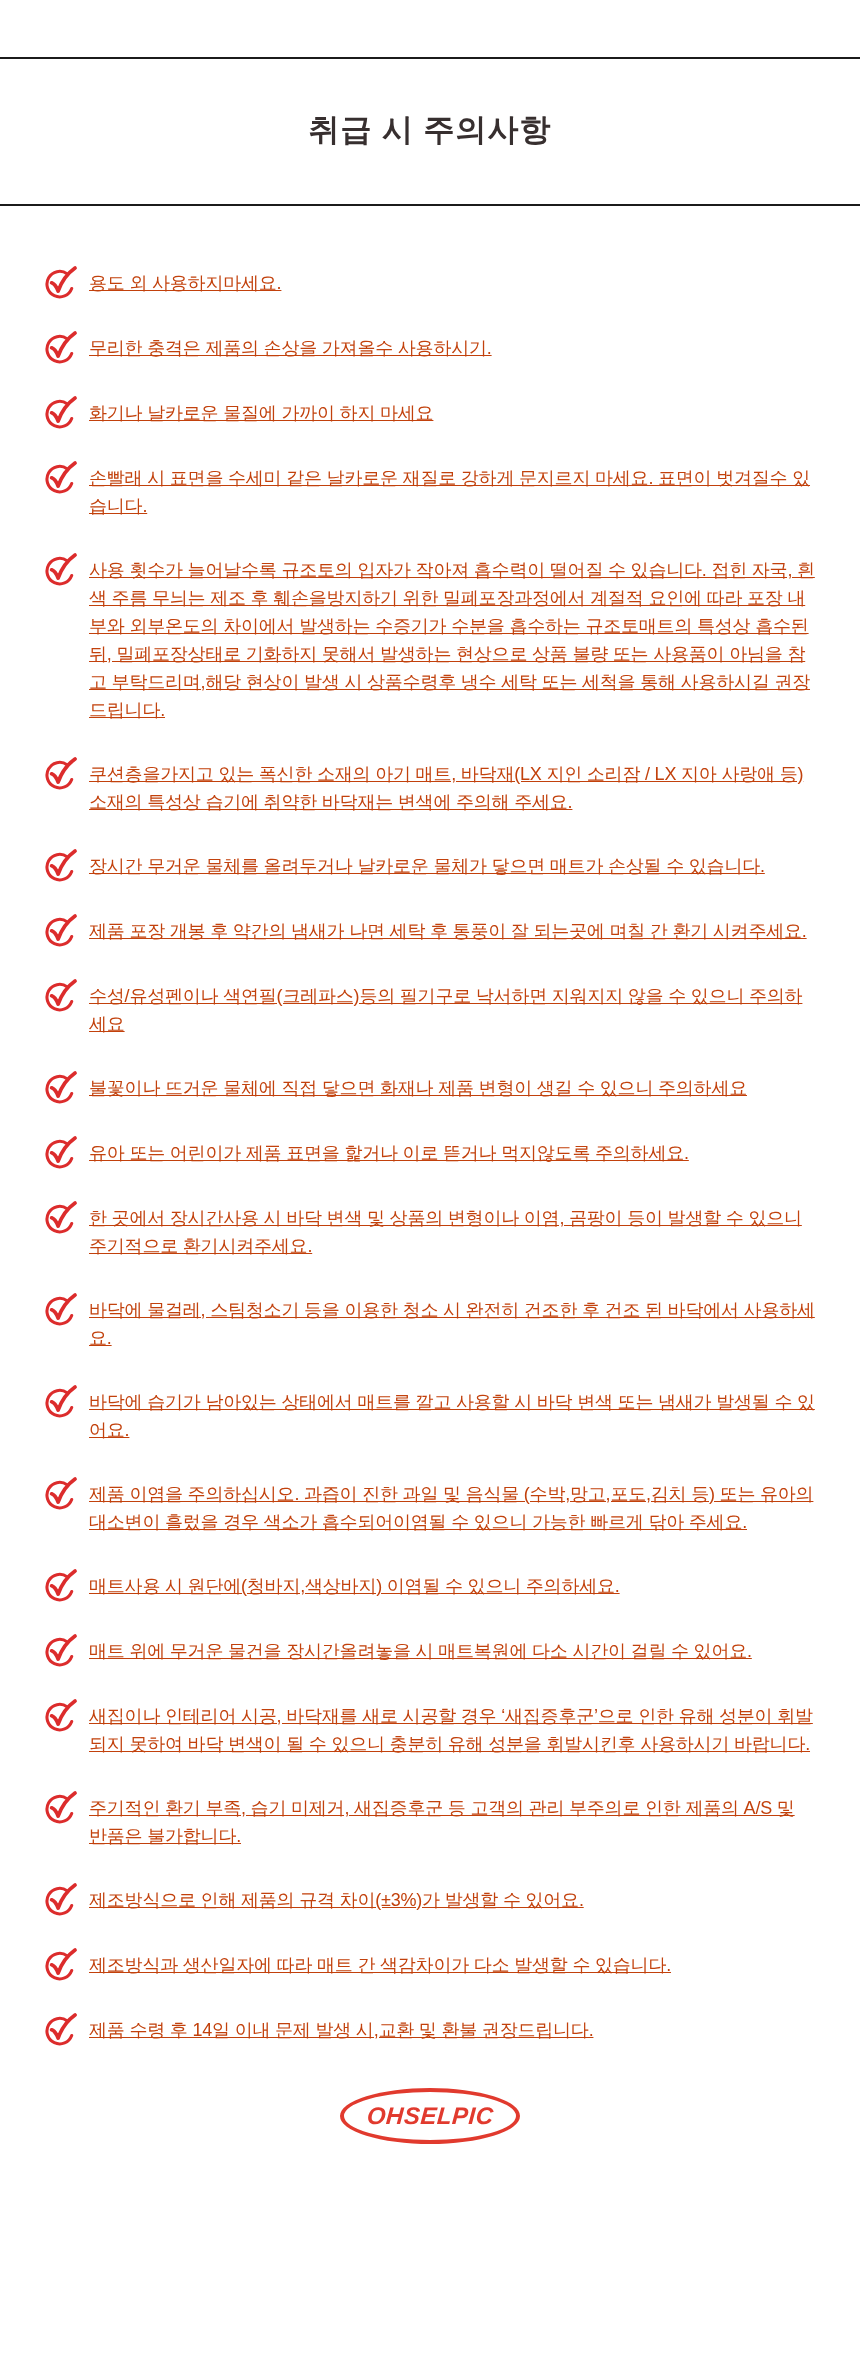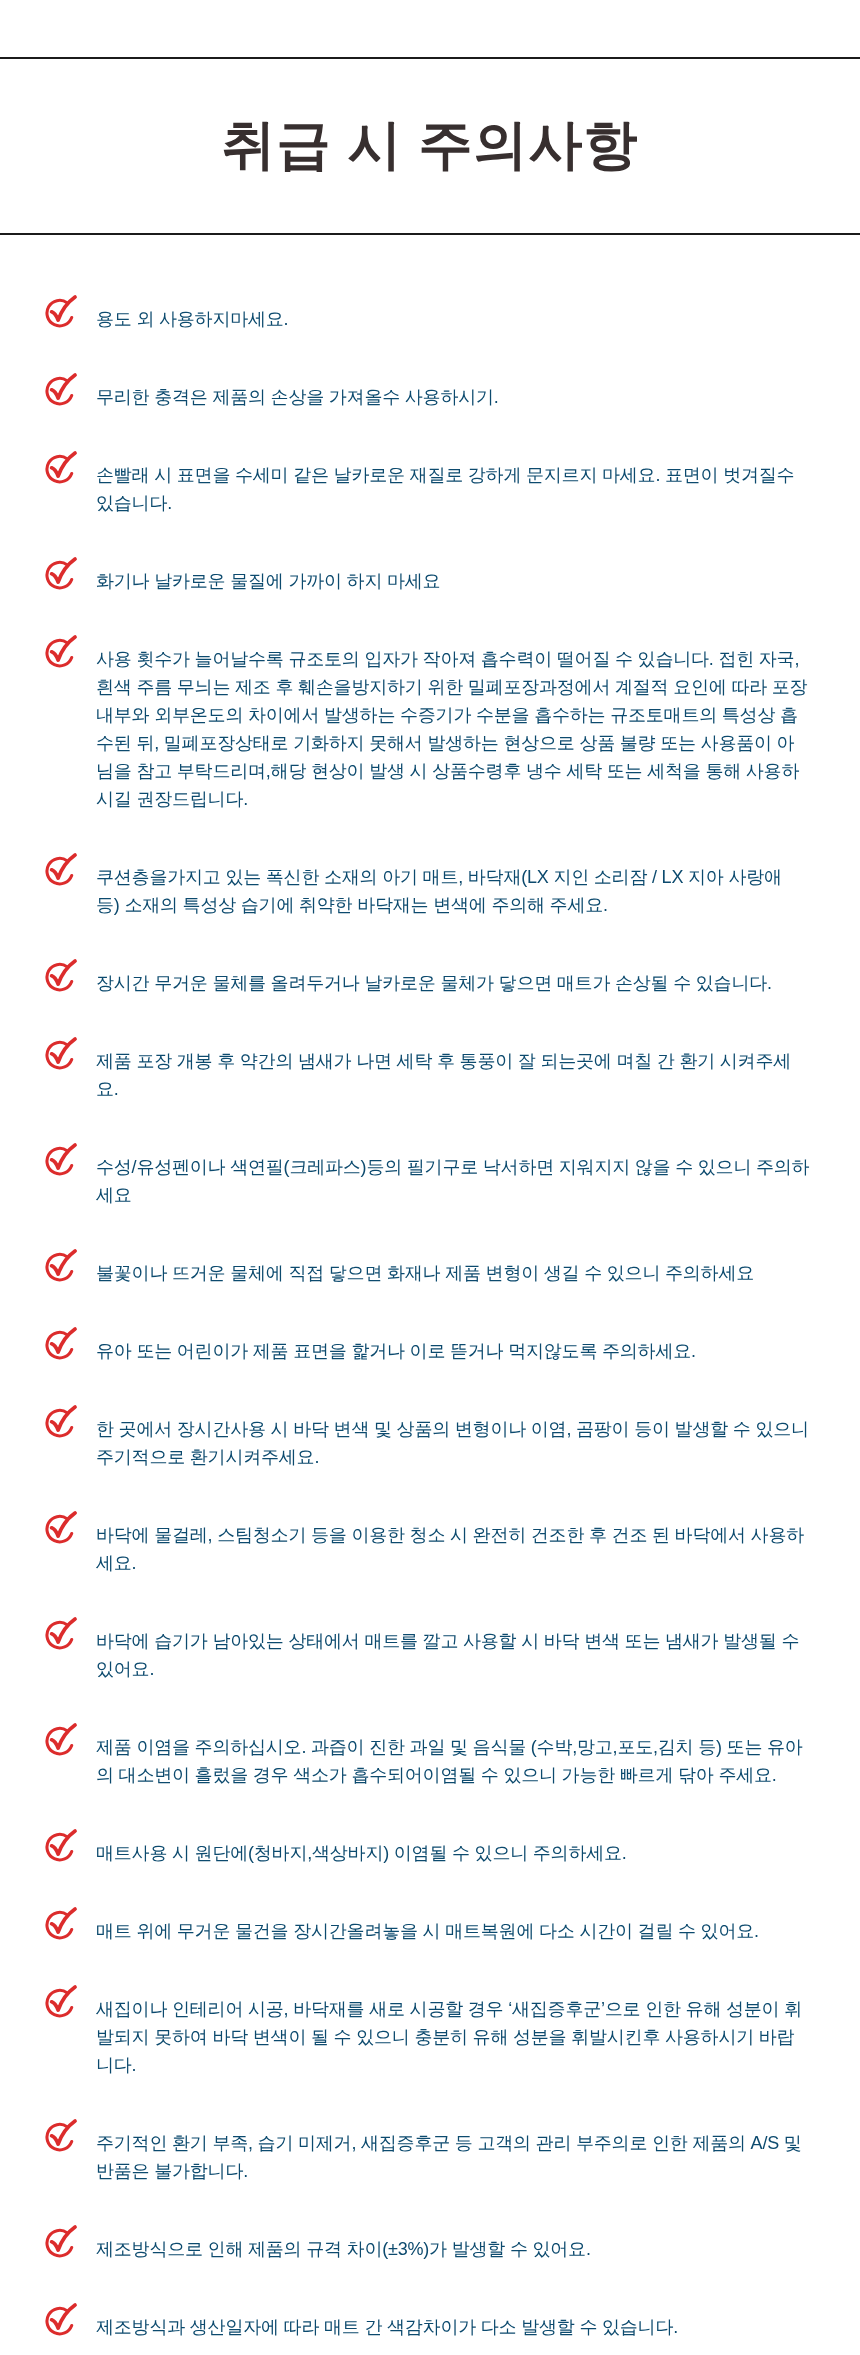--- a/index.html
+++ b/index.html
@@ -8,21 +8,21 @@
     min-height:2355px;
     margin:0 auto;
     font-family:"Liberation Sans","DejaVu Sans",sans-serif;
     color:#403a3a;
     -webkit-font-smoothing:antialiased;
   }
   .rule{height:2px;background:#1b1b1b;width:100%;}
   .header{padding-top:57px;}
   .page-title{
     text-align:center;
-    font-size:54px;
+    font-size:31px;
     font-weight:800;
     color:#372f2f;
     letter-spacing:1px;
     margin:52px 0 54px 0;
     line-height:1.25;
   }
   .notice-list{
     list-style:none;
     margin:0;
     padding:62px 42px 0 44px;
@@ -33,25 +33,26 @@
     margin-bottom:34px;
   }
   .check{
     flex:0 0 34px;
     width:34px;height:34px;
     margin-right:10px;
     margin-top:-3px;
   }
   .check svg{display:block;width:34px;height:34px;}
   .txt{
-    margin:8px;
+    margin:1px;
     font-size:18px;
     line-height:28px;
-    color:#0c4a6e;
+    color:#c2410c;
     letter-spacing:-0.2px;
+    text-decoration:underline;
   }
   .footer{
     margin-top:42px;
     padding-bottom:45px;
     display:flex;
     justify-content:center;
   }
   .logo-ellipse{
     width:172px;
     height:48px;
@@ -106,29 +107,29 @@
         </svg>
       </span>
     <p class="txt">무리한 충격은 제품의 손상을 가져올수 사용하시기.</p>
   </li>
   <li class="item">
     <span class="check">
         <svg>
           <use href="#chk"></use>
         </svg>
       </span>
+    <p class="txt">화기나 날카로운 물질에 가까이 하지 마세요</p>
+  </li>
+  <li class="item">
+    <span class="check">
+        <svg>
+          <use href="#chk"></use>
+        </svg>
+      </span>
     <p class="txt">손빨래 시 표면을 수세미 같은 날카로운 재질로 강하게 문지르지 마세요. 표면이 벗겨질수 있습니다.</p>
-  </li>
-  <li class="item">
-    <span class="check">
-        <svg>
-          <use href="#chk"></use>
-        </svg>
-      </span>
-    <p class="txt">화기나 날카로운 물질에 가까이 하지 마세요</p>
   </li>
   <li class="item">
     <span class="check">
         <svg>
           <use href="#chk"></use>
         </svg>
       </span>
     <p class="txt">사용 횟수가 늘어날수록 규조토의 입자가 작아져 흡수력이 떨어질 수 있습니다. 접힌 자국, 흰색 주름 무늬는 제조 후 훼손을방지하기 위한 밀폐포장과정에서 계절적 요인에 따라 포장 내부와 외부온도의 차이에서 발생하는 수증기가 수분을 흡수하는 규조토매트의 특성상 흡수된 뒤, 밀폐포장상태로 기화하지 못해서 발생하는 현상으로 상품 불량 또는 사용품이 아님을 참고 부탁드리며,해당 현상이 발생 시 상품수령후 냉수 세탁 또는 세척을 통해 사용하시길 권장드립니다.</p>
   </li>
   <li class="item">

